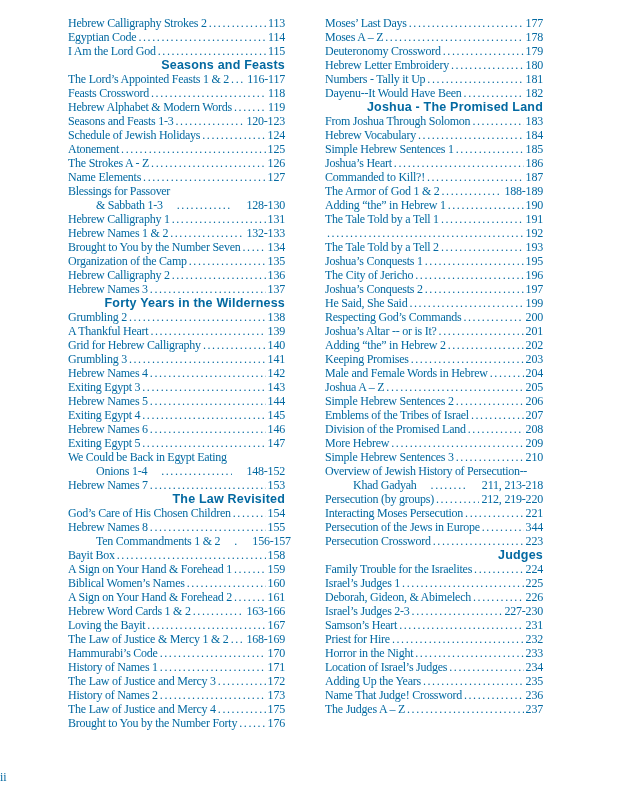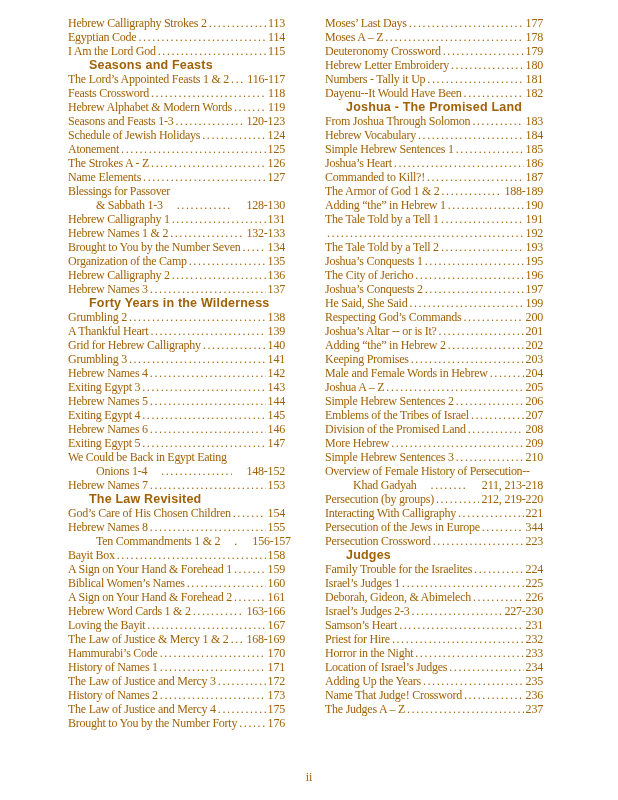--- a/index.html
+++ b/index.html
@@ -1,21 +1,21 @@
 <!DOCTYPE html>
 <html><head>
 <meta charset="utf-8">
 <style>
   html,body { margin:0; padding:0; background:#e8e8e8; }
   .page {
     position:relative;
     width:618px; height:800px;
     margin:0 auto;
     background:#ffffff;
-    color:#a16207;
+    color:#0369a1;
     font-family:"Liberation Serif", serif;
     overflow:hidden;
   }
   .toc {
     position:absolute;
     top:16px; left:68px;
     display:flex;
   }
   .col { width:217px; }
   .col.right { width:218px; margin-left:40px; }
@@ -41,27 +41,27 @@
   .entry.wrap .title { letter-spacing:-0.3px; }
 
   .heading {
     font-family:"Liberation Sans", sans-serif;
     font-weight:bold;
     font-size:12.5px;
     line-height:14px;
     padding-left:21px;
     letter-spacing:0.2px;
     white-space:nowrap;
+    text-align:right;
   }
 
   .folio {
     position:absolute;
     top:770px; left:0;
     width:100%;
-    text-align:center;
     font-size:12px;
     line-height:14px;
   }
 </style>
 </head>
 <body>
 
 <div class="page">
   <div class="toc">
     <div class="col" id="col-left">
@@ -455,34 +455,34 @@
           <span class="title">More Hebrew</span>
           <span class="leader">......................................................................</span>
           <span class="pagenum">209</span>
         </div>
         <div class="entry">
           <span class="title">Simple Hebrew Sentences 3</span>
           <span class="leader">......................................................................</span>
           <span class="pagenum">210</span>
         </div>
         <div class="entry wrap">
-          <span class="title">Overview of Female History of Persecution--</span>
+          <span class="title">Overview of Jewish History of Persecution--</span>
         </div>
         <div class="entry cont">
           <span class="title">Khad Gadyah</span>
           <span class="leader">......................................................................</span>
           <span class="pagenum">211, 213-218</span>
         </div>
         <div class="entry">
           <span class="title">Persecution (by groups)</span>
           <span class="leader">......................................................................</span>
           <span class="pagenum">212, 219-220</span>
         </div>
         <div class="entry">
-          <span class="title">Interacting With Calligraphy</span>
+          <span class="title">Interacting Moses Persecution</span>
           <span class="leader">......................................................................</span>
           <span class="pagenum">221</span>
         </div>
         <div class="entry">
           <span class="title">Persecution of the Jews in Europe</span>
           <span class="leader">......................................................................</span>
           <span class="pagenum">344</span>
         </div>
         <div class="entry">
           <span class="title">Persecution Crossword</span>

